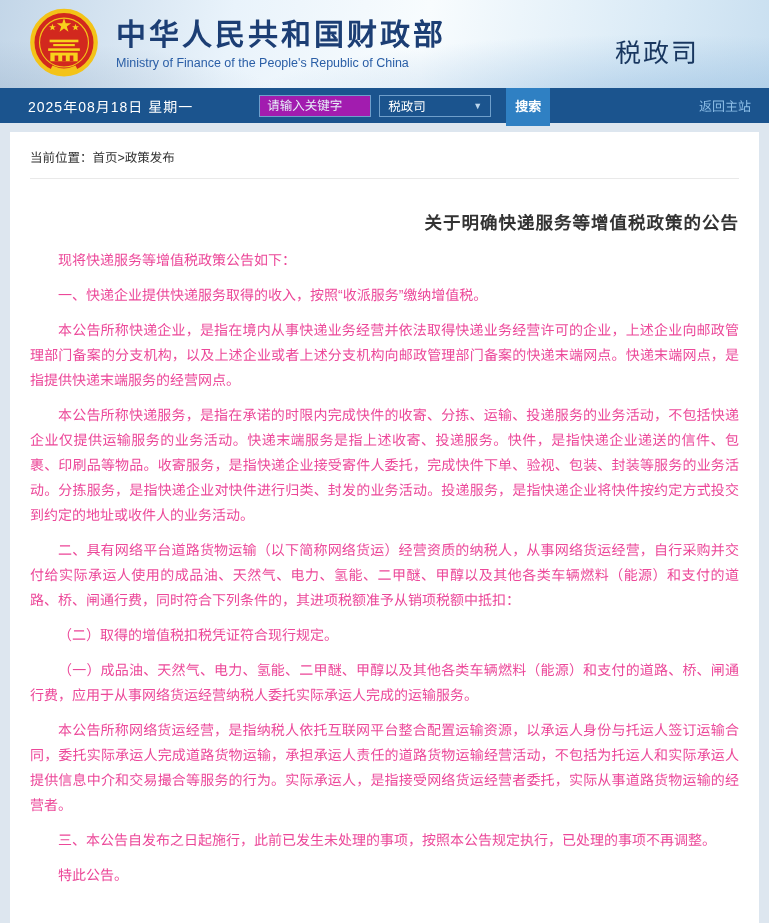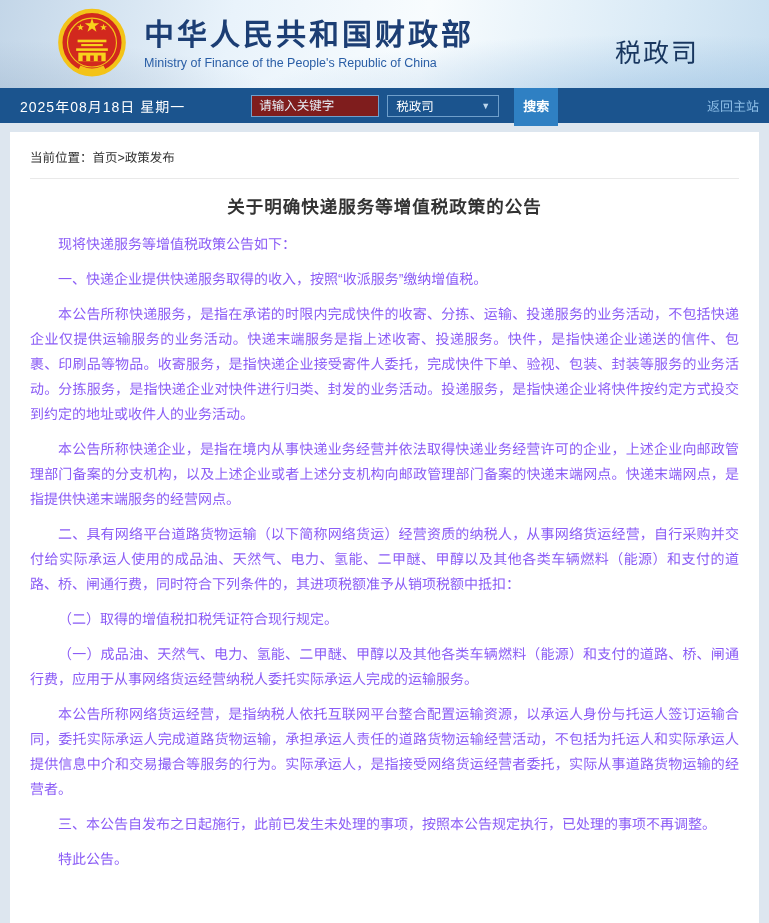--- a/index.html
+++ b/index.html
@@ -11,43 +11,42 @@
   }
   
   .banner {
     height:88px;
     background:
       radial-gradient(120% 180% at 85% 120%, rgba(120,170,215,.45) 0%, rgba(120,170,215,0) 45%),
       radial-gradient(90% 160% at 0% 110%, rgba(150,175,200,.40) 0%, rgba(150,175,200,0) 40%),
       linear-gradient(100deg,#c3d6e8 0%,#e9f3fb 30%,#f8fcfe 55%,#d9eaf6 85%,#c9dff0 100%);
     display:flex; align-items:center;
     position:relative;
-    padding-left:28px;
   }
   .emblem { width:76px; height:72px; margin-left:26px; flex:0 0 auto; }
   .site-id { margin-left:14px; }
   .site-title {
     font-size:30px; font-weight:bold; color:#1c3e74;
     letter-spacing:3px; line-height:34px;
   }
   .site-subtitle { font-size:12.5px; color:#2a5ea6; margin-top:4px; }
   .dept-name {
     position:absolute; right:70px; top:32px;
     font-size:26px; color:#18365f; letter-spacing:2px;
   }
   
   .navbar {
     height:35px; background:#1b548e;
     display:flex; align-items:center;
-    padding:0 6px; color:#fff; font-size:14px;
+    padding:0 14px; color:#fff; font-size:14px;
   }
   .nav-date { margin-left:14px; letter-spacing:1px; }
   .search-group { display:flex; align-items:center; margin-left:66px; }
   .search-input {
-    width:128px; height:22px; background:#7f1d1d;
+    width:112px; height:22px; background:#a21caf;
     border:1px solid #6f9fcb; color:#fff; font-size:12.5px;
     padding:0 7px; outline:none;
     font-family:inherit;
   }
   .search-input::placeholder { color:#e8f1f9; opacity:1; }
   .search-select {
     width:112px; height:22px; margin-left:8px;
     border:1px solid #6f9fcb; display:flex; align-items:center;
     justify-content:space-between; padding:0 8px;
     font-size:12.5px; cursor:pointer;
@@ -69,31 +68,31 @@
     padding:0 20px 0 20px;
     display:flex; flex-direction:column;
   }
   .breadcrumb {
     padding:15px 0 12px 0; font-size:12.5px; color:#333;
   }
   .breadcrumb a { color:#333; text-decoration:none; cursor:pointer; }
   .rule { border:none; border-top:1px solid #e9e9e9; }
   .article { padding:0 0 0 0; }
   .article-title {
-    text-align:center; font-size:17.5px; font-weight:bold; color:#333;
-    margin-top:14px; letter-spacing:1px;
+    text-align:right; font-size:17.5px; font-weight:bold; color:#333;
+    margin-top:30px; letter-spacing:1px;
   }
   .doc-number {
     text-align:center; font-size:14.5px; font-weight:bold; color:#333;
     margin-top:24px;
   }
   .body-text { margin-top:14px; }
   .body-text p {
     font-size:14px; line-height:25px; text-indent:2em;
-    margin:10px 0; color:#8b5cf6; text-align:justify;
+    margin:10px 0; color:#ec4899; text-align:justify;
   }
 </style>
 </head>
 <body>
 
 <div class="banner">
   <svg class="emblem" viewBox="0 0 100 100">
     <circle cx="50" cy="48" r="44" fill="#d2281e"></circle>
     <circle cx="50" cy="48" r="44" fill="none" stroke="#f3c318" stroke-width="6"></circle>
     <circle cx="50" cy="48" r="34" fill="none" stroke="#f3c318" stroke-width="1.6"></circle>
@@ -139,23 +138,23 @@
 
     <div class="article">
       <h1 class="article-title">关于明确快递服务等增值税政策的公告</h1>
 
       <div class="body-text">
 
           <p>现将快递服务等增值税政策公告如下：</p>
 
           <p>一、快递企业提供快递服务取得的收入，按照“收派服务”缴纳增值税。</p>
 
+          <p>本公告所称快递企业，是指在境内从事快递业务经营并依法取得快递业务经营许可的企业，上述企业向邮政管理部门备案的分支机构，以及上述企业或者上述分支机构向邮政管理部门备案的快递末端网点。快递末端网点，是指提供快递末端服务的经营网点。</p>
+
           <p>本公告所称快递服务，是指在承诺的时限内完成快件的收寄、分拣、运输、投递服务的业务活动，不包括快递企业仅提供运输服务的业务活动。快递末端服务是指上述收寄、投递服务。快件，是指快递企业递送的信件、包裹、印刷品等物品。收寄服务，是指快递企业接受寄件人委托，完成快件下单、验视、包装、封装等服务的业务活动。分拣服务，是指快递企业对快件进行归类、封发的业务活动。投递服务，是指快递企业将快件按约定方式投交到约定的地址或收件人的业务活动。</p>
-
-          <p>本公告所称快递企业，是指在境内从事快递业务经营并依法取得快递业务经营许可的企业，上述企业向邮政管理部门备案的分支机构，以及上述企业或者上述分支机构向邮政管理部门备案的快递末端网点。快递末端网点，是指提供快递末端服务的经营网点。</p>
 
           <p>二、具有网络平台道路货物运输（以下简称网络货运）经营资质的纳税人，从事网络货运经营，自行采购并交付给实际承运人使用的成品油、天然气、电力、氢能、二甲醚、甲醇以及其他各类车辆燃料（能源）和支付的道路、桥、闸通行费，同时符合下列条件的，其进项税额准予从销项税额中抵扣：</p>
 
           <p>（二）取得的增值税扣税凭证符合现行规定。</p>
 
           <p>（一）成品油、天然气、电力、氢能、二甲醚、甲醇以及其他各类车辆燃料（能源）和支付的道路、桥、闸通行费，应用于从事网络货运经营纳税人委托实际承运人完成的运输服务。</p>
 
           <p>本公告所称网络货运经营，是指纳税人依托互联网平台整合配置运输资源，以承运人身份与托运人签订运输合同，委托实际承运人完成道路货物运输，承担承运人责任的道路货物运输经营活动，不包括为托运人和实际承运人提供信息中介和交易撮合等服务的行为。实际承运人，是指接受网络货运经营者委托，实际从事道路货物运输的经营者。</p>
 
           <p>三、本公告自发布之日起施行，此前已发生未处理的事项，按照本公告规定执行，已处理的事项不再调整。</p>

